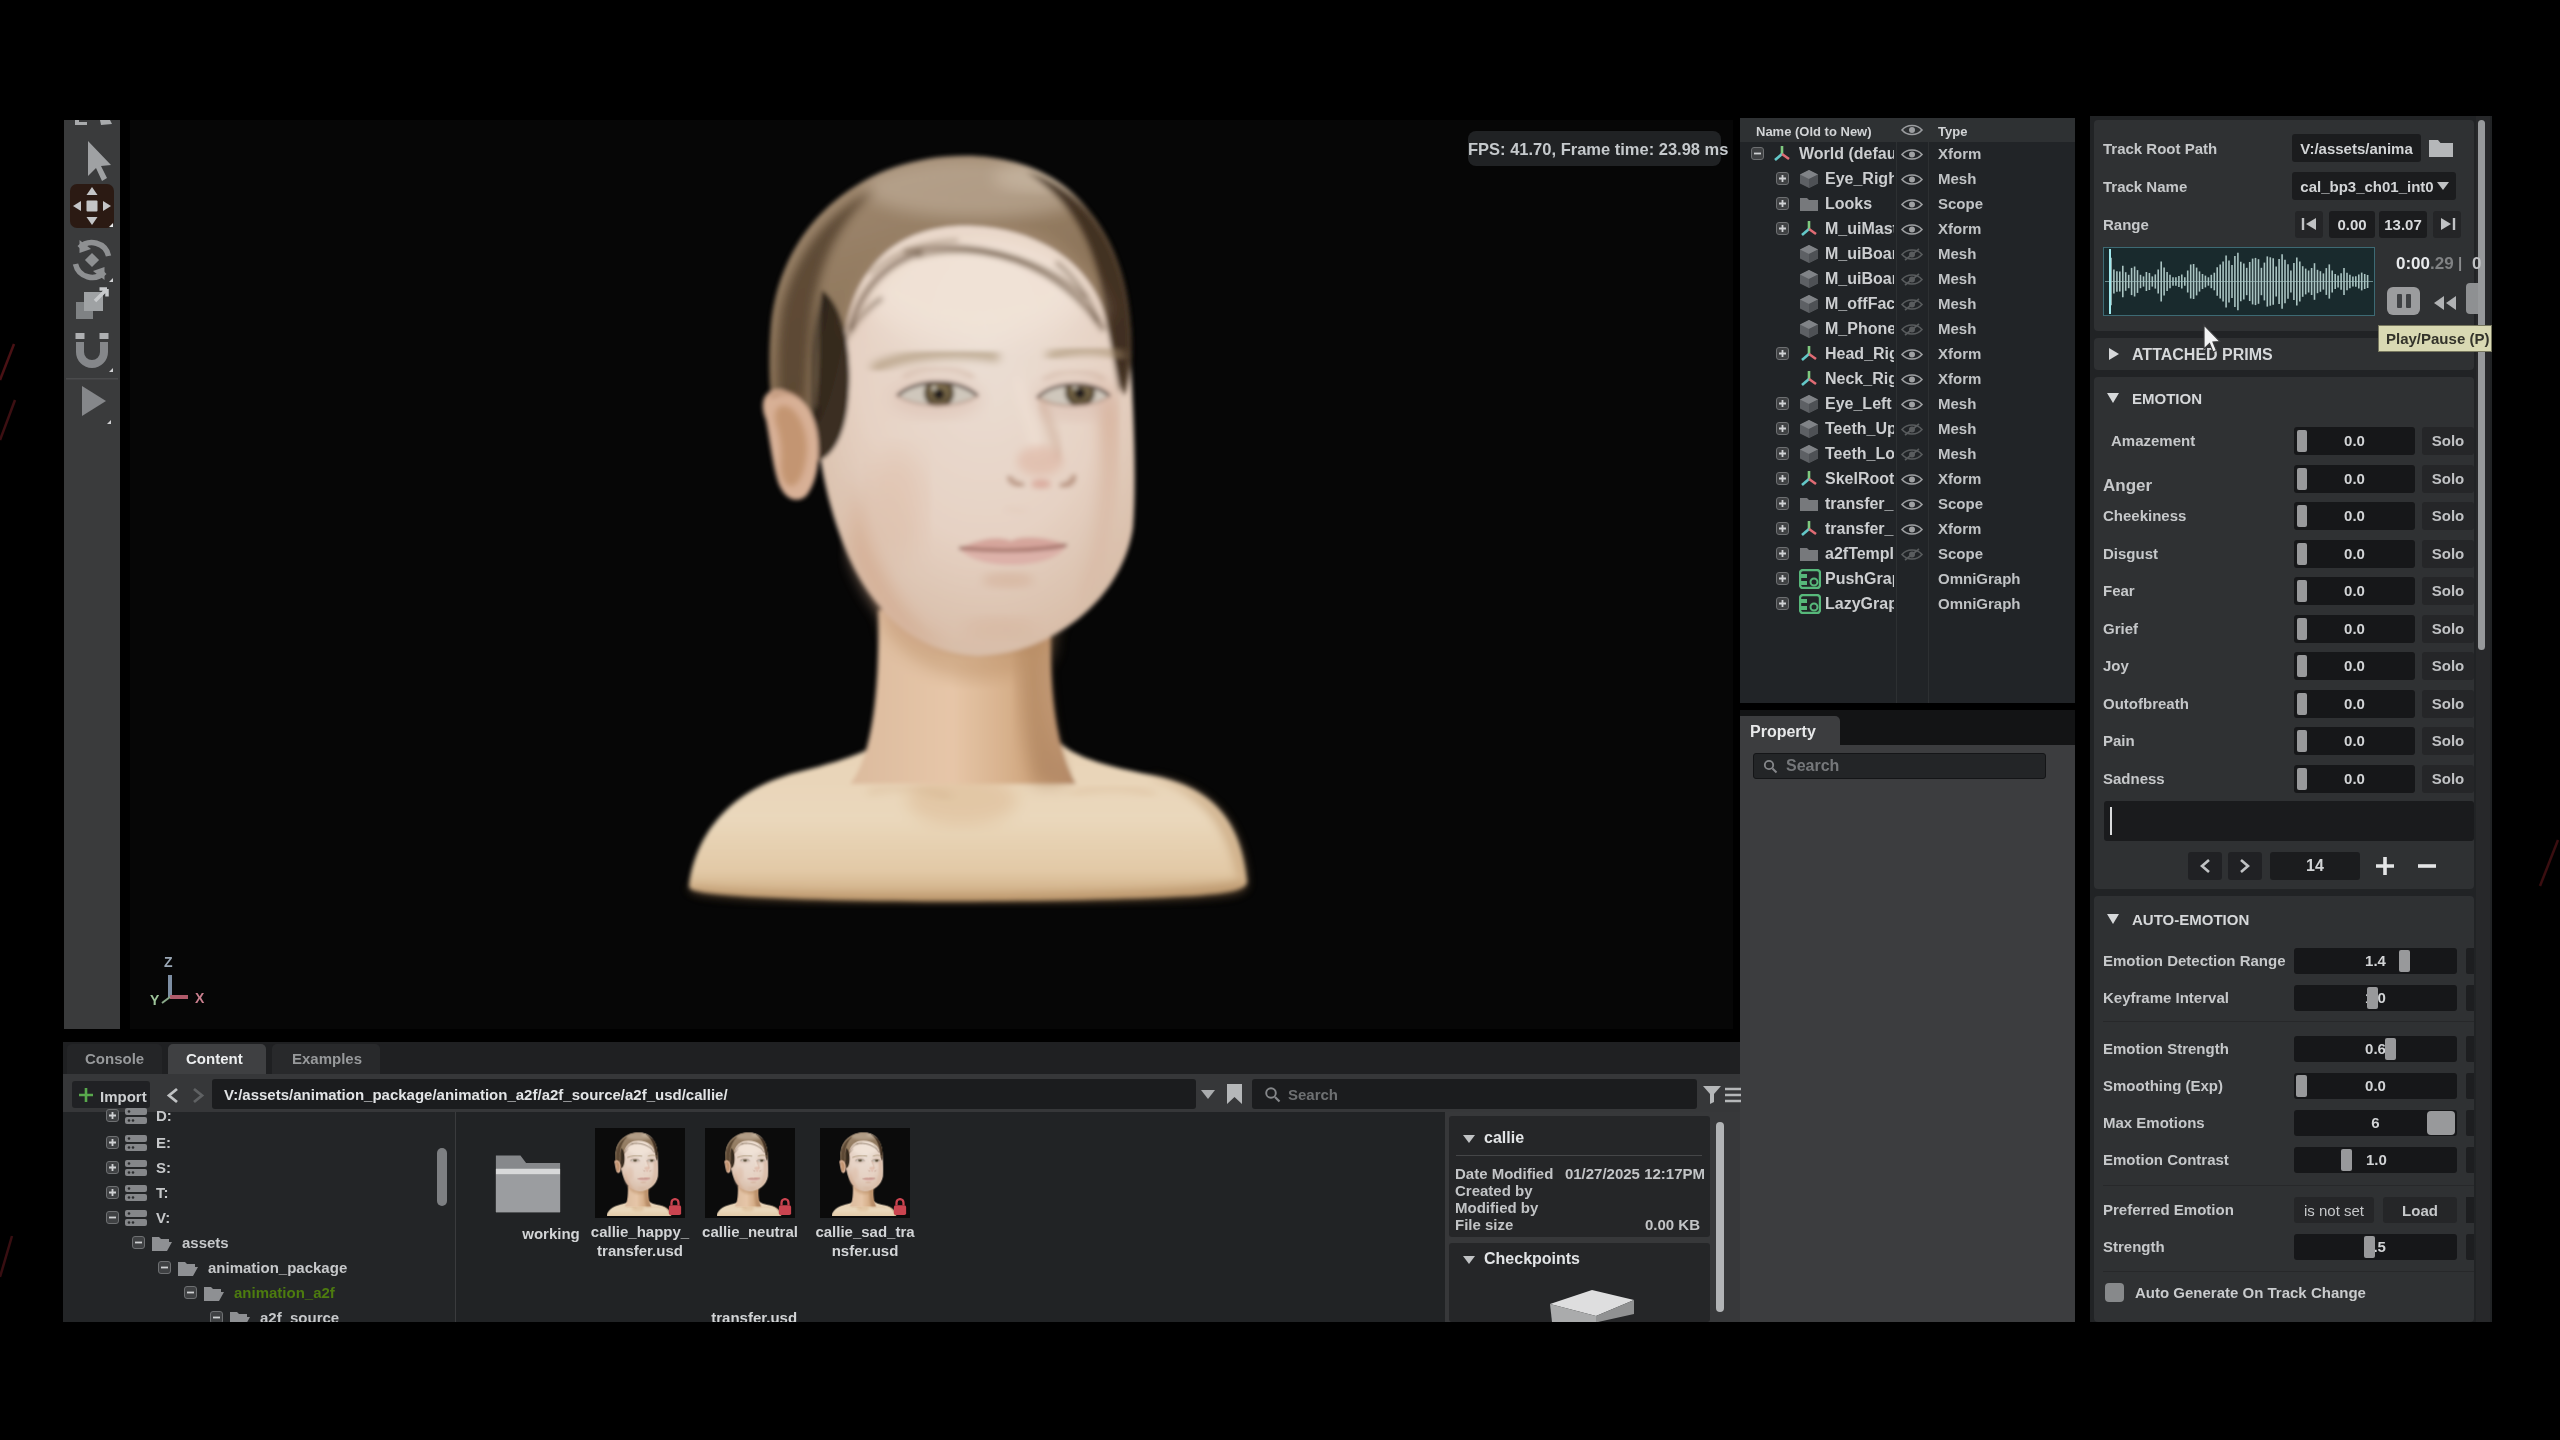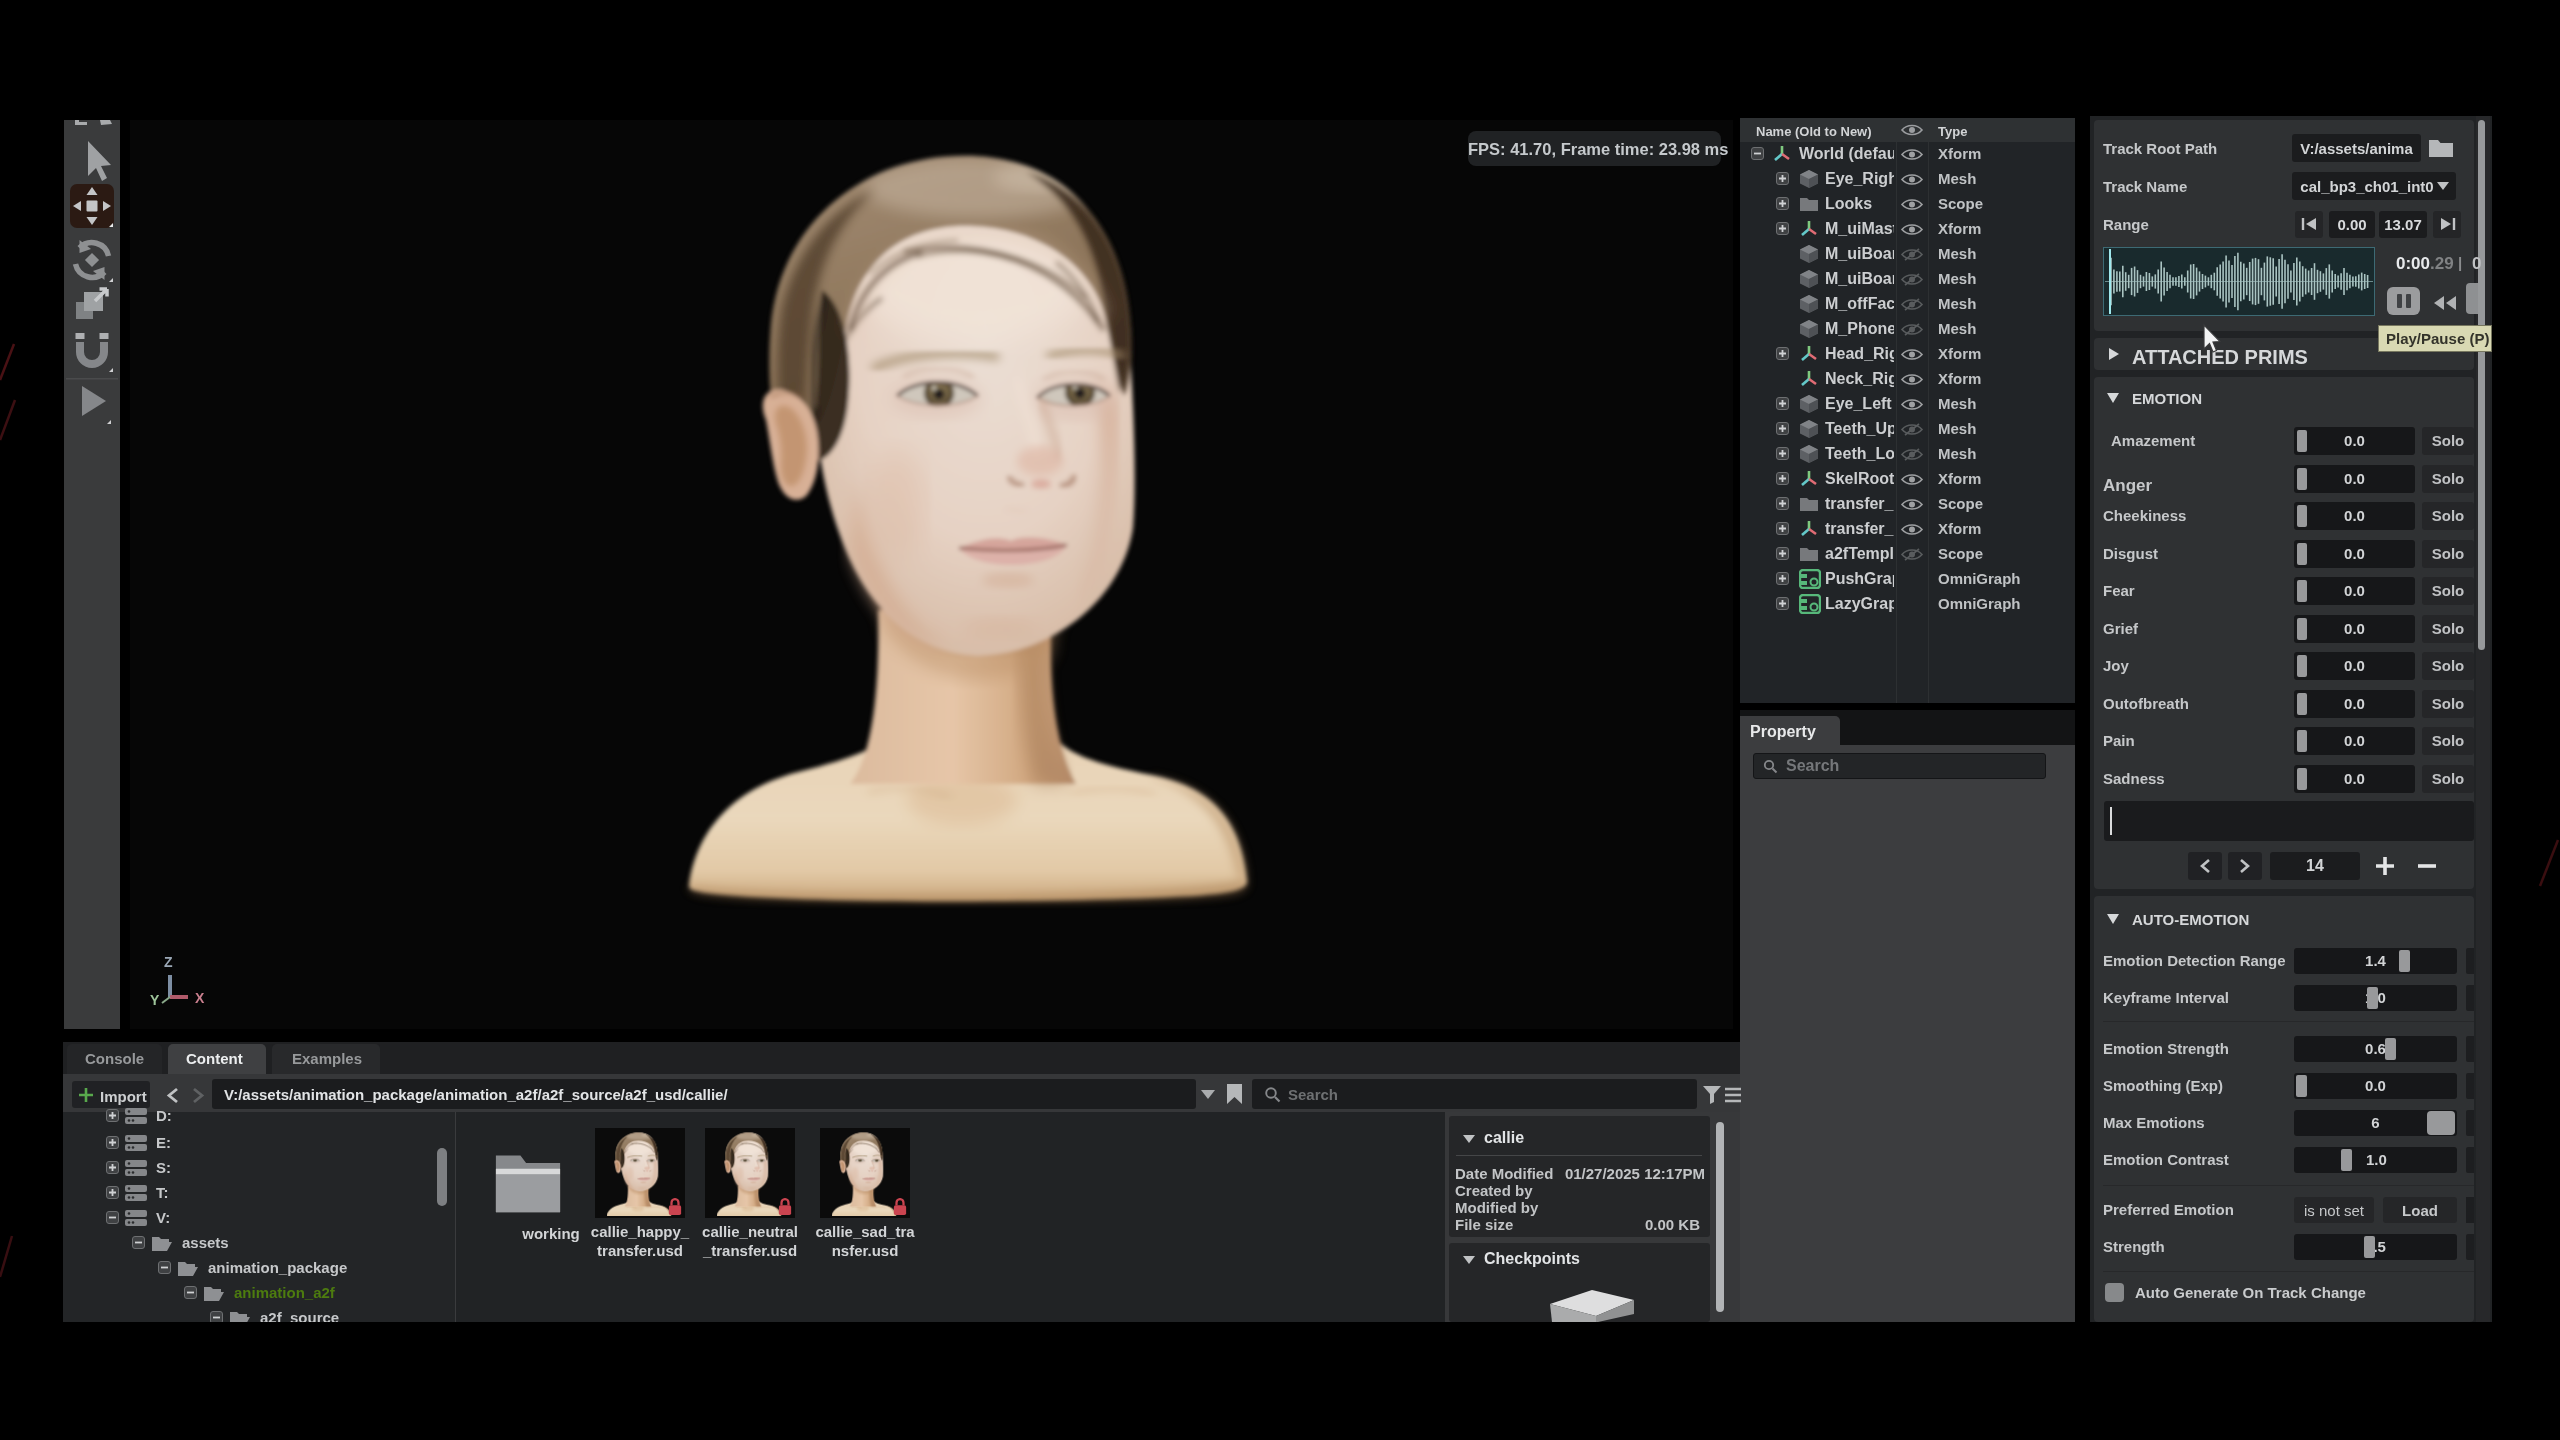--- a/index.html
+++ b/index.html
@@ -613,21 +613,21 @@
 <div class="p" style="left:2406px;top:294px;width:5px;height:14px;background:#3f4144;border-radius:1px"></div>
 <svg class="p" style="left:2432px;top:295px" width="26" height="16" viewBox="0 0 26 16">
     <path d="M 12 1 L 2 8 L 12 15 Z" fill="#b0b2b4"></path>
     <path d="M 24 1 L 14 8 L 24 15 Z" fill="#b0b2b4"></path>
   </svg>
 <div class="p" style="left:2466px;top:283px;width:12px;height:31px;background:#8e9092;border-radius:4px 0 0 4px"></div>
 <div class="p" style="left:2094px;top:338px;width:380px;height:32px;background:#2f3133;border-radius:4px"></div>
 <svg class="p" style="left:2108px;top:347px" width="12" height="14" viewBox="0 0 12 14">
     <path d="M 1 1 L 11 7 L 1 13 Z" fill="#d6d8da"></path>
   </svg>
-<div class="tx" style="left:2132px;top:347px;font-size:20px;color:#d6d8da;font-weight:700;">ATTACHED PRIMS</div>
+<div class="tx" style="left:2132px;top:347px;font-size:16px;color:#d6d8da;font-weight:700;">ATTACHED PRIMS</div>
 <div class="p" style="left:2094px;top:377px;width:380px;height:512px;background:#2f3133;border-radius:4px"></div>
 <svg class="p" style="left:2106px;top:392px" width="14" height="12" viewBox="0 0 14 12">
     <path d="M 1 1 L 13 1 L 7 11 Z" fill="#d6d8da"></path>
   </svg>
 <div class="tx" style="left:2132px;top:391px;font-size:15px;color:#d6d8da;font-weight:700;">EMOTION</div>
 <div class="tx" style="left:2103px;top:433.0px;font-size:15px;color:#c6c8ca;font-weight:600;margin-left:8px;">Amazement</div>
 <div class="p" style="left:2294px;top:427.0px;width:121px;height:28px;background:#161719;border-radius:3px"></div>
 <div class="tx" style="left:2294px;top:433.0px;width:121px;text-align:center;font-size:15px;color:#d2d4d6;font-weight:600;">0.0</div>
 <div class="p" style="left:2297px;top:430.0px;width:10px;height:22px;background:#98999b;border-radius:2px"></div>
 <div class="p" style="left:2422px;top:427.0px;width:52px;height:28px;background:#252628;border-radius:3px"></div>
@@ -1180,21 +1180,21 @@
 <path d="M 959 548 C 990 553 1042 552 1067 545 C 1061 559 1032 566 1006 565 C 982 564 964 556 959 548 Z" fill="#dcaea6" opacity="0.9"></path>
 <path d="M 959 548 C 995 552 1040 551 1067 545" stroke="#95645a" stroke-width="3" fill="none"></path>
 <ellipse cx="1008" cy="580" rx="26" ry="8" fill="#cfa78e" opacity="0.45" filter="url(#b4t705)"></ellipse>
 </g>
 </svg></div>
 <svg class="p" style="left:778px;top:1198px" width="14" height="18" viewBox="0 0 16 20">
     <rect x="1" y="8" width="14" height="11" rx="2" fill="#ca4450"></rect>
     <path d="M 4 8 L 4 5 A 4 4 0 0 1 12 5 L 12 8" fill="none" stroke="#ca4450" stroke-width="2.6"></path>
   </svg>
 <div class="tx" style="left:690px;top:1224px;width:120px;text-align:center;font-size:15px;color:#d2d4d6;font-weight:600;">callie_neutral</div>
-<div class="tx" style="left:690px;top:1243px;width:120px;text-align:center;font-size:15px;color:#d2d4d6;font-weight:600;">_transfer.usd</div>
+<div class="tx" style="left:690px;top:1310px;width:120px;text-align:center;font-size:15px;color:#d2d4d6;font-weight:600;">_transfer.usd</div>
 <div class="p" style="left:820px;top:1128px;width:90px;height:90px;background:#0b0b0b"></div>
 <div class="p" style="left:832px;top:1130px;width:66px;height:86px"><svg width="66" height="86" preserveAspectRatio="xMidYMid meet" viewBox="700 150 560 700">
 <defs>
 <radialGradient id="skinGt820" cx="0.53" cy="0.36" r="0.8">
  <stop offset="0" stop-color="#ebdfd5"></stop>
           <stop offset="0.5" stop-color="#e6d2c4"></stop>
  <stop offset="0.8" stop-color="#d8bda8"></stop>
           <stop offset="1" stop-color="#c5a287"></stop>
 </radialGradient>
 <linearGradient id="neckGt820" x1="0" y1="0" x2="1" y2="0">

